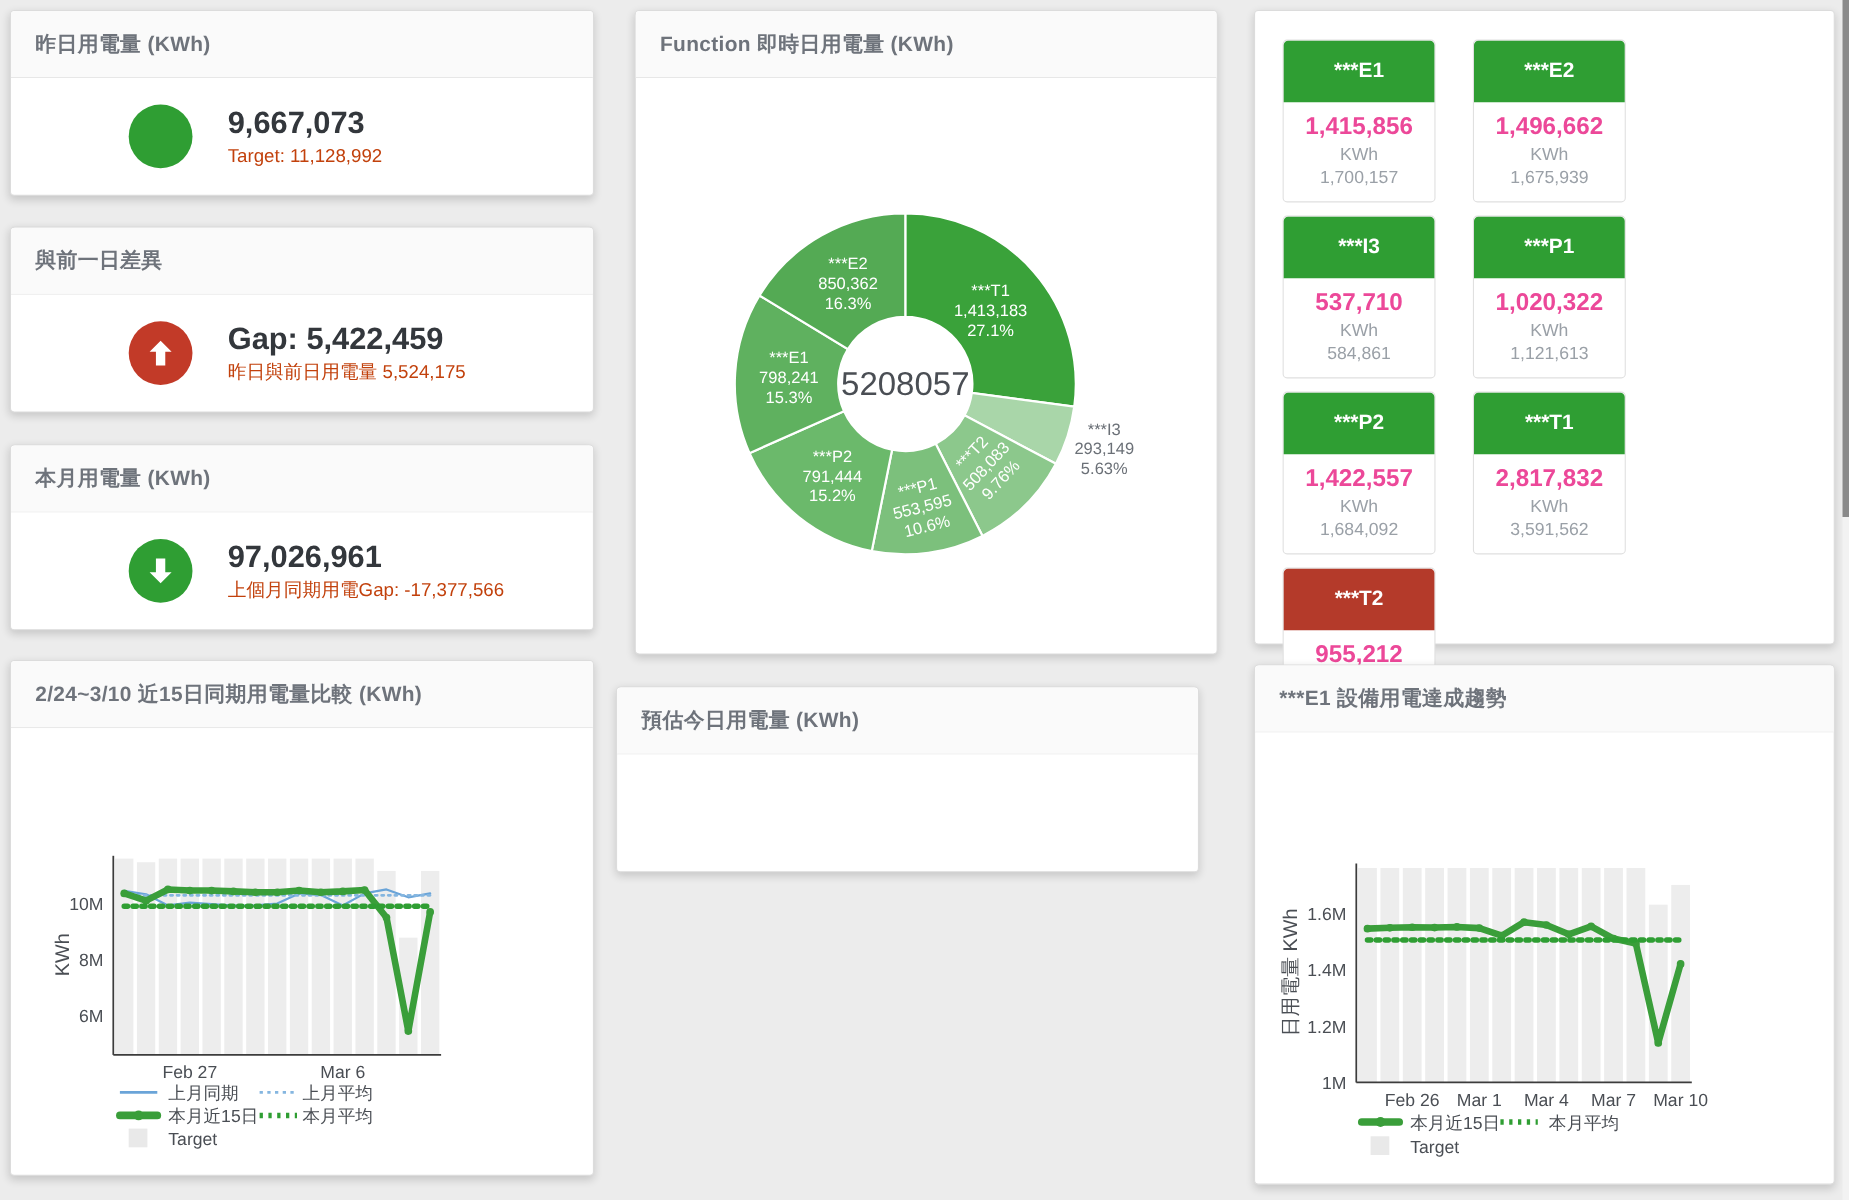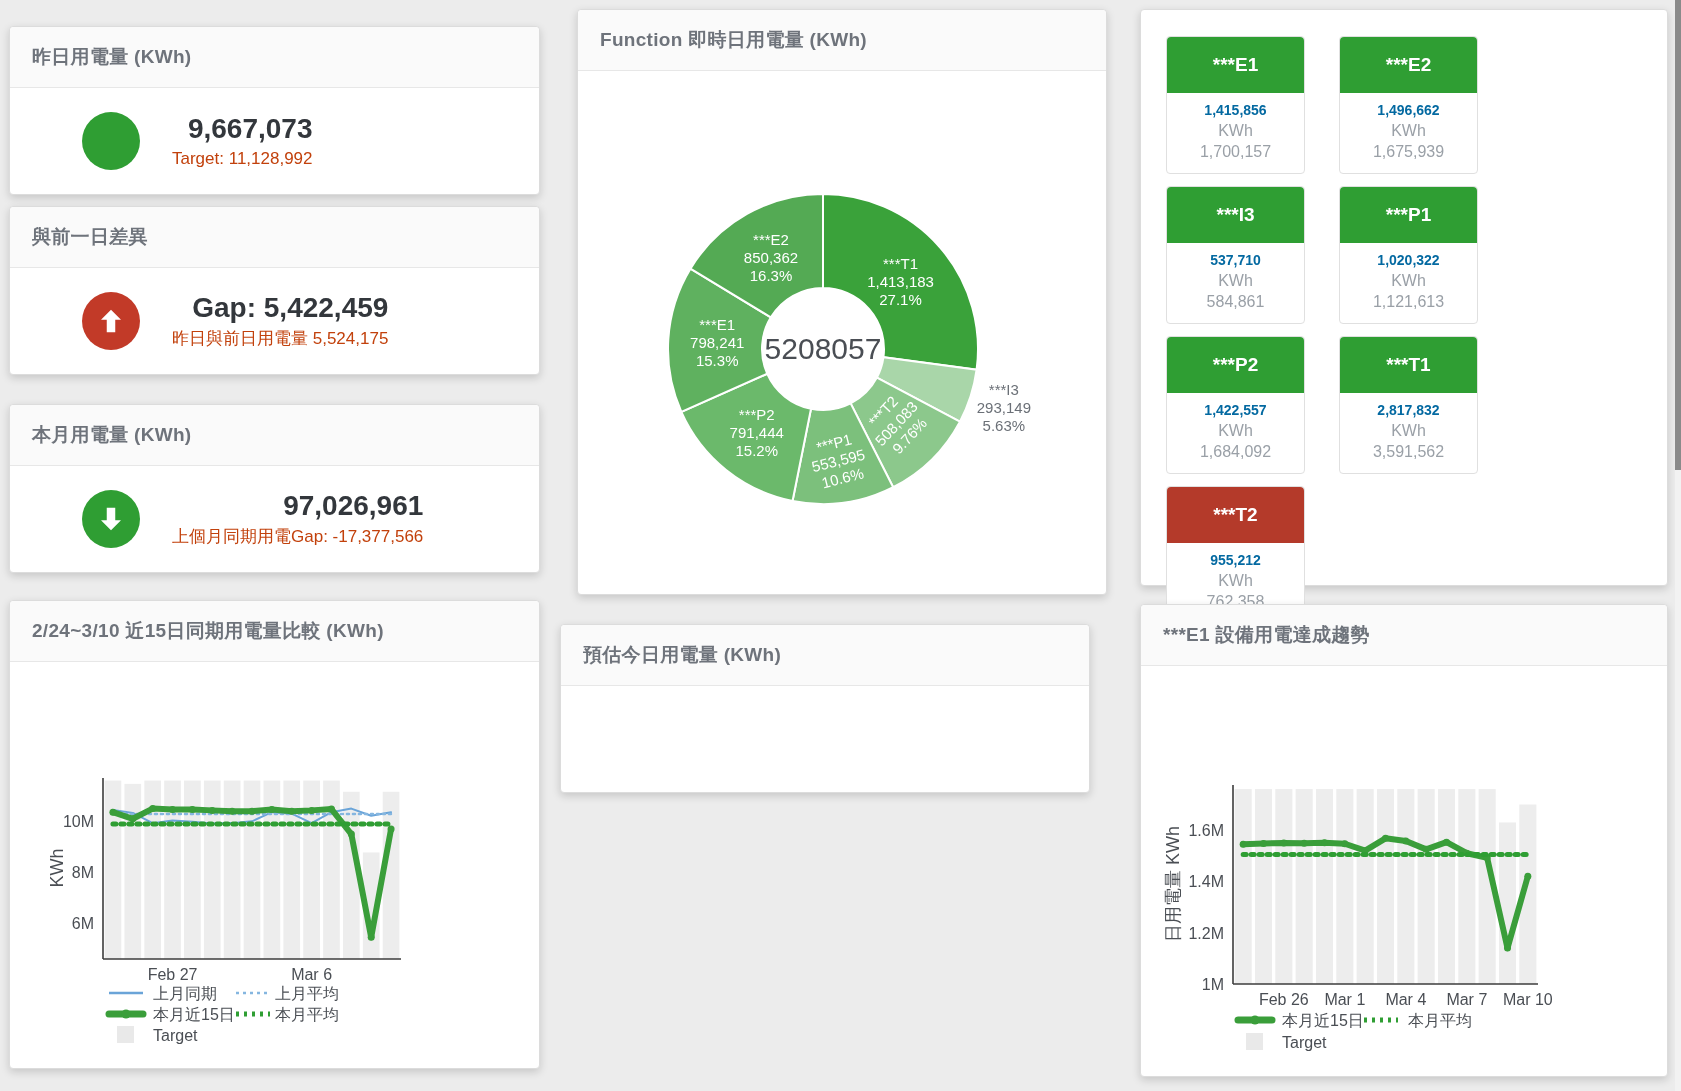--- a/index.html
+++ b/index.html
@@ -3,48 +3,48 @@
 <meta charset="utf-8">
 <style>
   html,body{margin:0;padding:0;}
   body{font-family:"Liberation Sans","DejaVu Sans",sans-serif;background:#ececec;}
   #canvas{position:relative;width:1681px;height:1091px;background:#ececec;overflow:hidden;}
   .card{position:absolute;background:#ffffff;border:1px solid #dcdcdc;border-radius:4px;
         box-shadow:0 3px 8px rgba(0,0,0,0.16);}
   .card-header{height:60px;display:flex;align-items:center;padding:0 22px;
         border-bottom:1px solid #e7e7e7;background:#fafafa;border-radius:4px 4px 0 0;}
   .card-title{font-size:19px;font-weight:bold;color:#6e737b;letter-spacing:.3px;}
-  .stat-body{display:flex;align-items:center;height:106px;padding-left:72px;text-align:right;}
+  .stat-body{display:flex;align-items:center;height:106px;padding-left:107px;}
   .stat-icon{width:58px;height:58px;border-radius:50%;flex:0 0 auto;
         display:flex;align-items:center;justify-content:center;}
   .stat-text{margin-left:32px;}
   .stat-value{font-size:28px;font-weight:bold;color:#33373c;line-height:1.15;}
   .stat-sub{font-size:17px;color:#c2410c;margin-top:3px;}
   .today-body{display:flex;align-items:center;height:106px;padding-left:273px;}
   .today-icon{width:54px;height:54px;border-radius:50%;flex:0 0 auto;}
   .today-text{margin-left:34px;text-align:center;}
   .tiles{display:flex;flex-wrap:wrap;column-gap:34px;row-gap:12px;padding:26px 18px 0 25px;}
   .tile{width:137px;border:1px solid #e0e0e0;border-radius:4px;background:#fff;}
   .tile-header{height:56px;display:flex;align-items:center;justify-content:center;
         border-radius:4px 4px 0 0;}
   .tile-label{color:#fff;font-size:19px;font-weight:bold;}
   .tile-body{text-align:center;padding:9px 2px 12px 2px;}
-  .tile-value{font-size:14px;font-weight:bold;color:#0369a1;}
+  .tile-value{font-size:22px;font-weight:bold;color:#ec4899;}
   .tile-unit{font-size:16px;color:#9aa0a7;margin-top:4px;}
   .tile-target{font-size:16px;color:#9aa0a7;margin-top:3px;}
   svg text{font-family:"Liberation Sans","DejaVu Sans",sans-serif;}
   .scrollbar-track{position:absolute;right:0;top:0;width:6px;height:1091px;background:#f2f2f2;}
   .scrollbar-thumb{position:absolute;right:0;top:0;width:6px;height:470px;background:#8a8a8a;}
 </style>
 </head>
 <body>
 
 <div id="canvas">
 
-  <div class="card" style="left:9px;top:26px;width:529px;height:167px">
+  <div class="card" style="left:9px;top:9px;width:529px;height:167px">
     <div class="card-header">
       <span class="card-title">昨日用電量 (KWh)</span>
     </div>
     <div class="stat-body">
       <div class="stat-icon" style="background:#2f9e33"></div>
       <div class="stat-text">
         <div class="stat-value">9,667,073</div>
         <div class="stat-sub">Target: 11,128,992</div>
       </div>
     </div>

